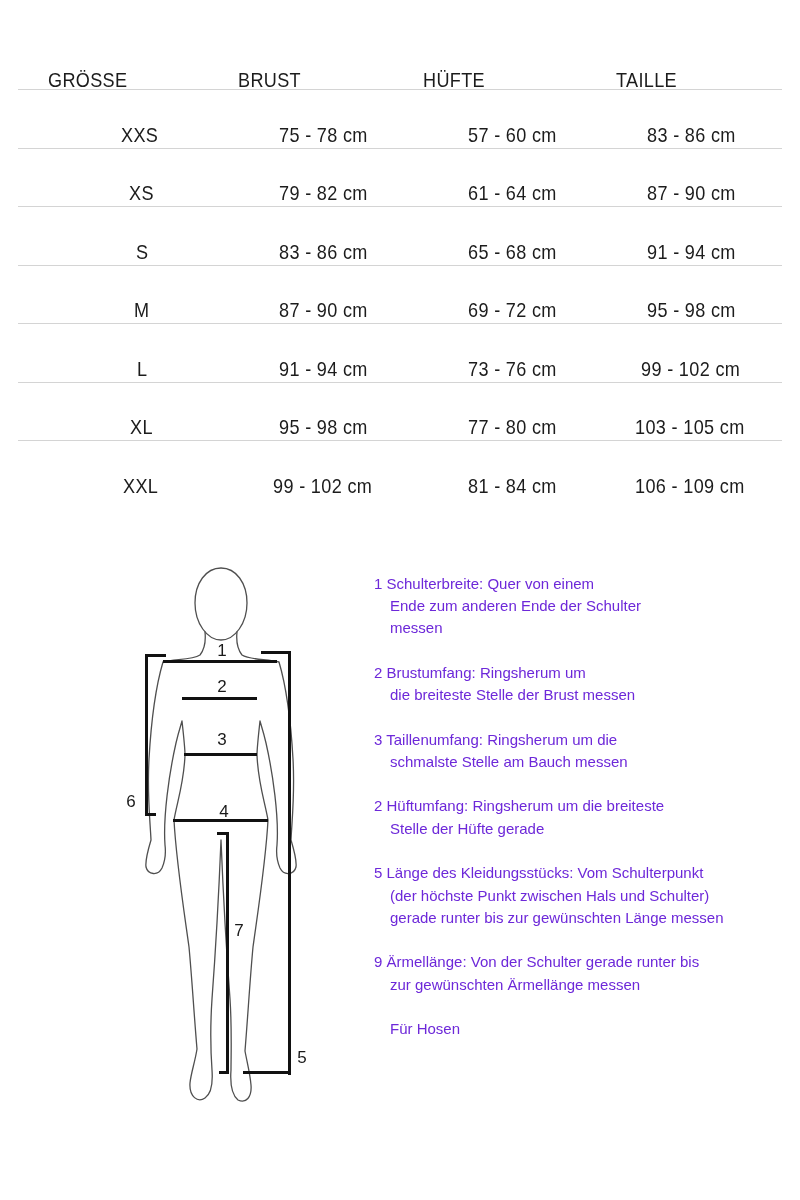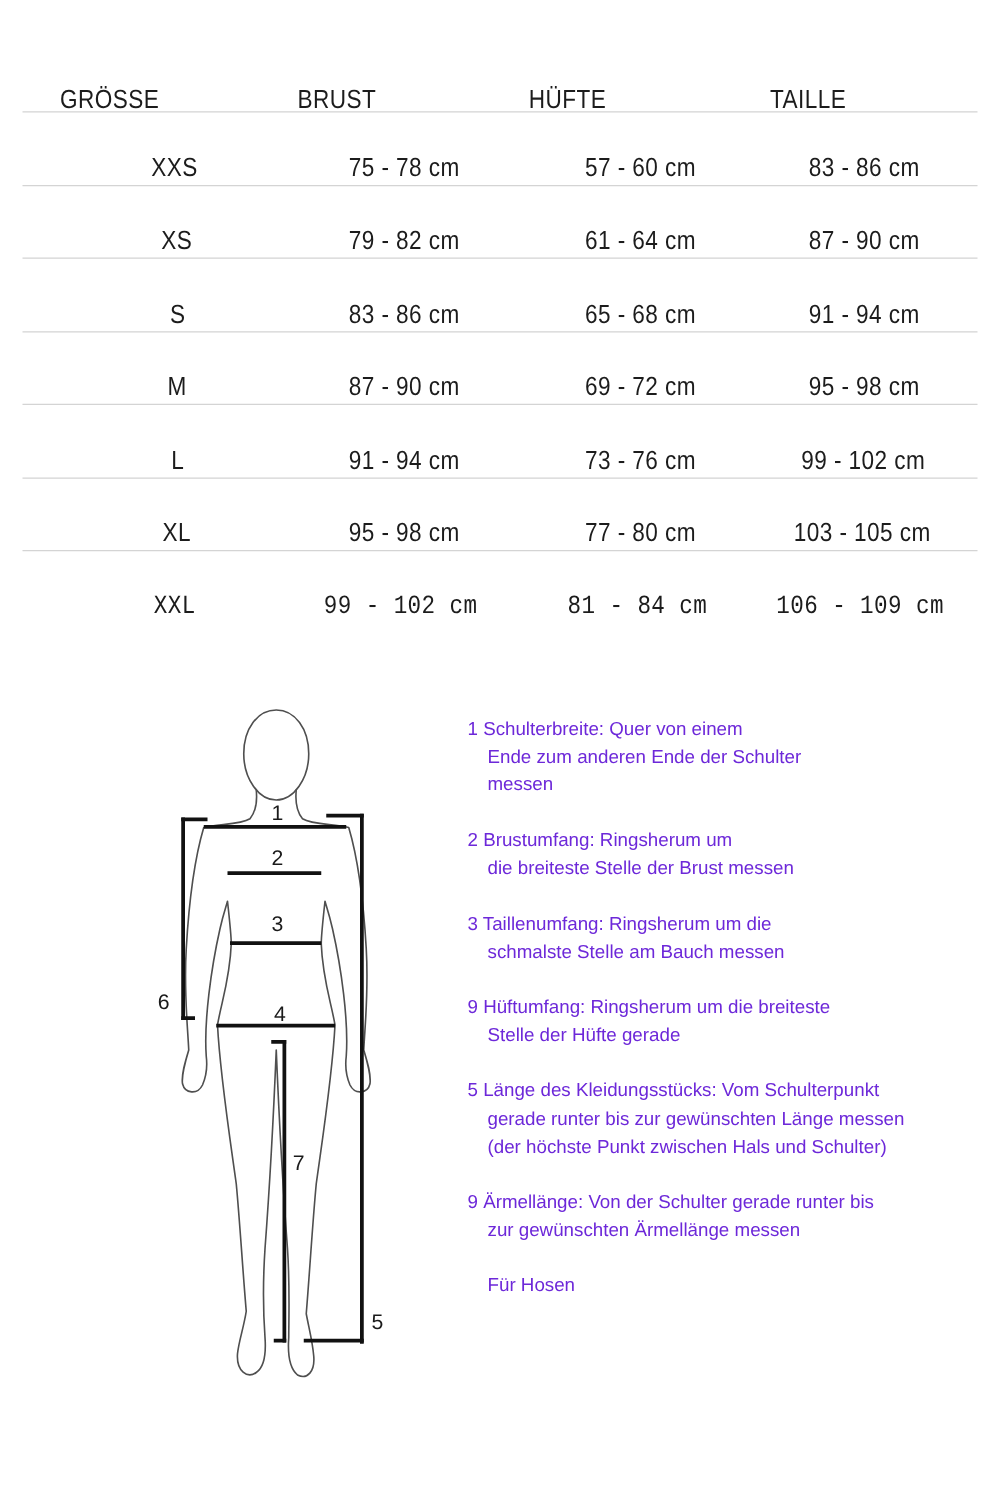--- a/index.html
+++ b/index.html
@@ -4,21 +4,21 @@
 <style>
   html,body{margin:0;padding:0;background:#fff;}
   body{width:800px;height:1200px;font-family:"Liberation Sans",sans-serif;color:#1c1c1c;overflow:hidden;}
   .page{position:relative;width:800px;height:1200px;background:#fff;}
 
   
   .size-table{margin:36px 18px 0 18px;}
   .t-row{display:grid;grid-template-columns:190px 185px 193px 1fr;align-items:center;padding-left:30px;}
   .t-header{height:53px;border-bottom:1px solid #d4d4d4;}
   .t-data{height:57.5px;border-bottom:1px solid #d4d4d4;text-align:center;}
-  .t-data:last-child{border-bottom:none;font-family:Liberation Mono, monospace;}
+  .t-data:last-child{border-bottom:none;}
   .cell{overflow:visible;white-space:nowrap;margin-top:32px;}
   .cond{display:inline-block;transform:scaleX(0.86);transform-origin:0 50%;
         font-size:21px;letter-spacing:0.4px;color:#1c1c1c;white-space:nowrap;}
 
   
   .diagram{position:relative;width:800px;height:660px;margin-top:48px;}
   .figure-svg{position:absolute;left:105px;top:12px;width:220px;height:560px;}
 
   .mline{position:absolute;background:#111;}
   .mlabel{position:absolute;font-size:17px;line-height:17px;color:#1a1a1a;transform:translateX(-50%);}
@@ -165,27 +165,27 @@
       </div>
       <div class="instr-item">
         <div class="iline">2 Brustumfang: Ringsherum um</div>
         <div class="iline cont">die breiteste Stelle der Brust messen</div>
       </div>
       <div class="instr-item">
         <div class="iline">3 Taillenumfang: Ringsherum um die</div>
         <div class="iline cont">schmalste Stelle am Bauch messen</div>
       </div>
       <div class="instr-item">
-        <div class="iline">9 Hüftumfang: Ringsherum um die breiteste</div>
+        <div class="iline">2 Hüftumfang: Ringsherum um die breiteste</div>
         <div class="iline cont">Stelle der Hüfte gerade</div>
       </div>
       <div class="instr-item">
         <div class="iline">5 Länge des Kleidungsstücks: Vom Schulterpunkt</div>
+        <div class="iline cont">(der höchste Punkt zwischen Hals und Schulter)</div>
         <div class="iline cont">gerade runter bis zur gewünschten Länge messen</div>
-        <div class="iline cont">(der höchste Punkt zwischen Hals und Schulter)</div>
       </div>
       <div class="instr-item">
         <div class="iline">9 Ärmellänge: Von der Schulter gerade runter bis</div>
         <div class="iline cont">zur gewünschten Ärmellänge messen</div>
       </div>
       <div class="instr-item">
         <div class="iline cont">Für Hosen</div>
       </div>
     </div>
 

